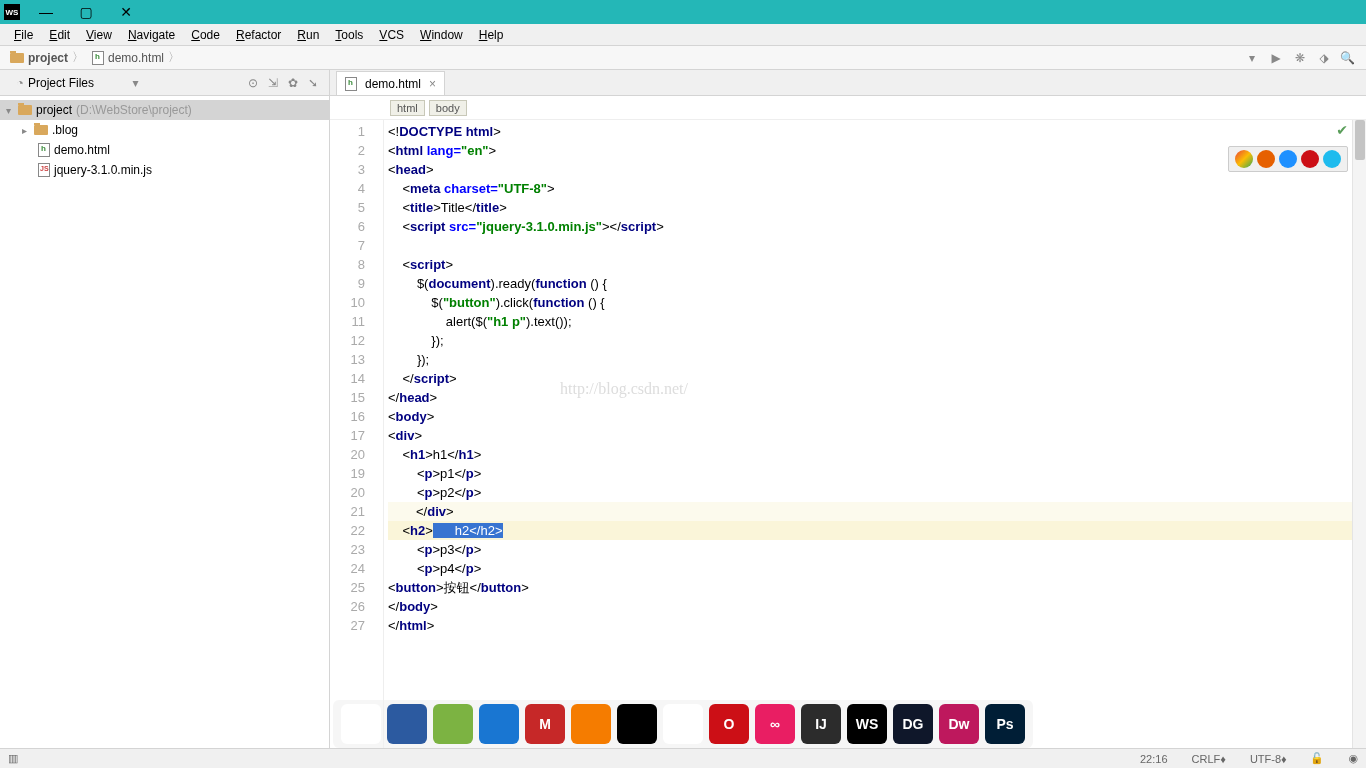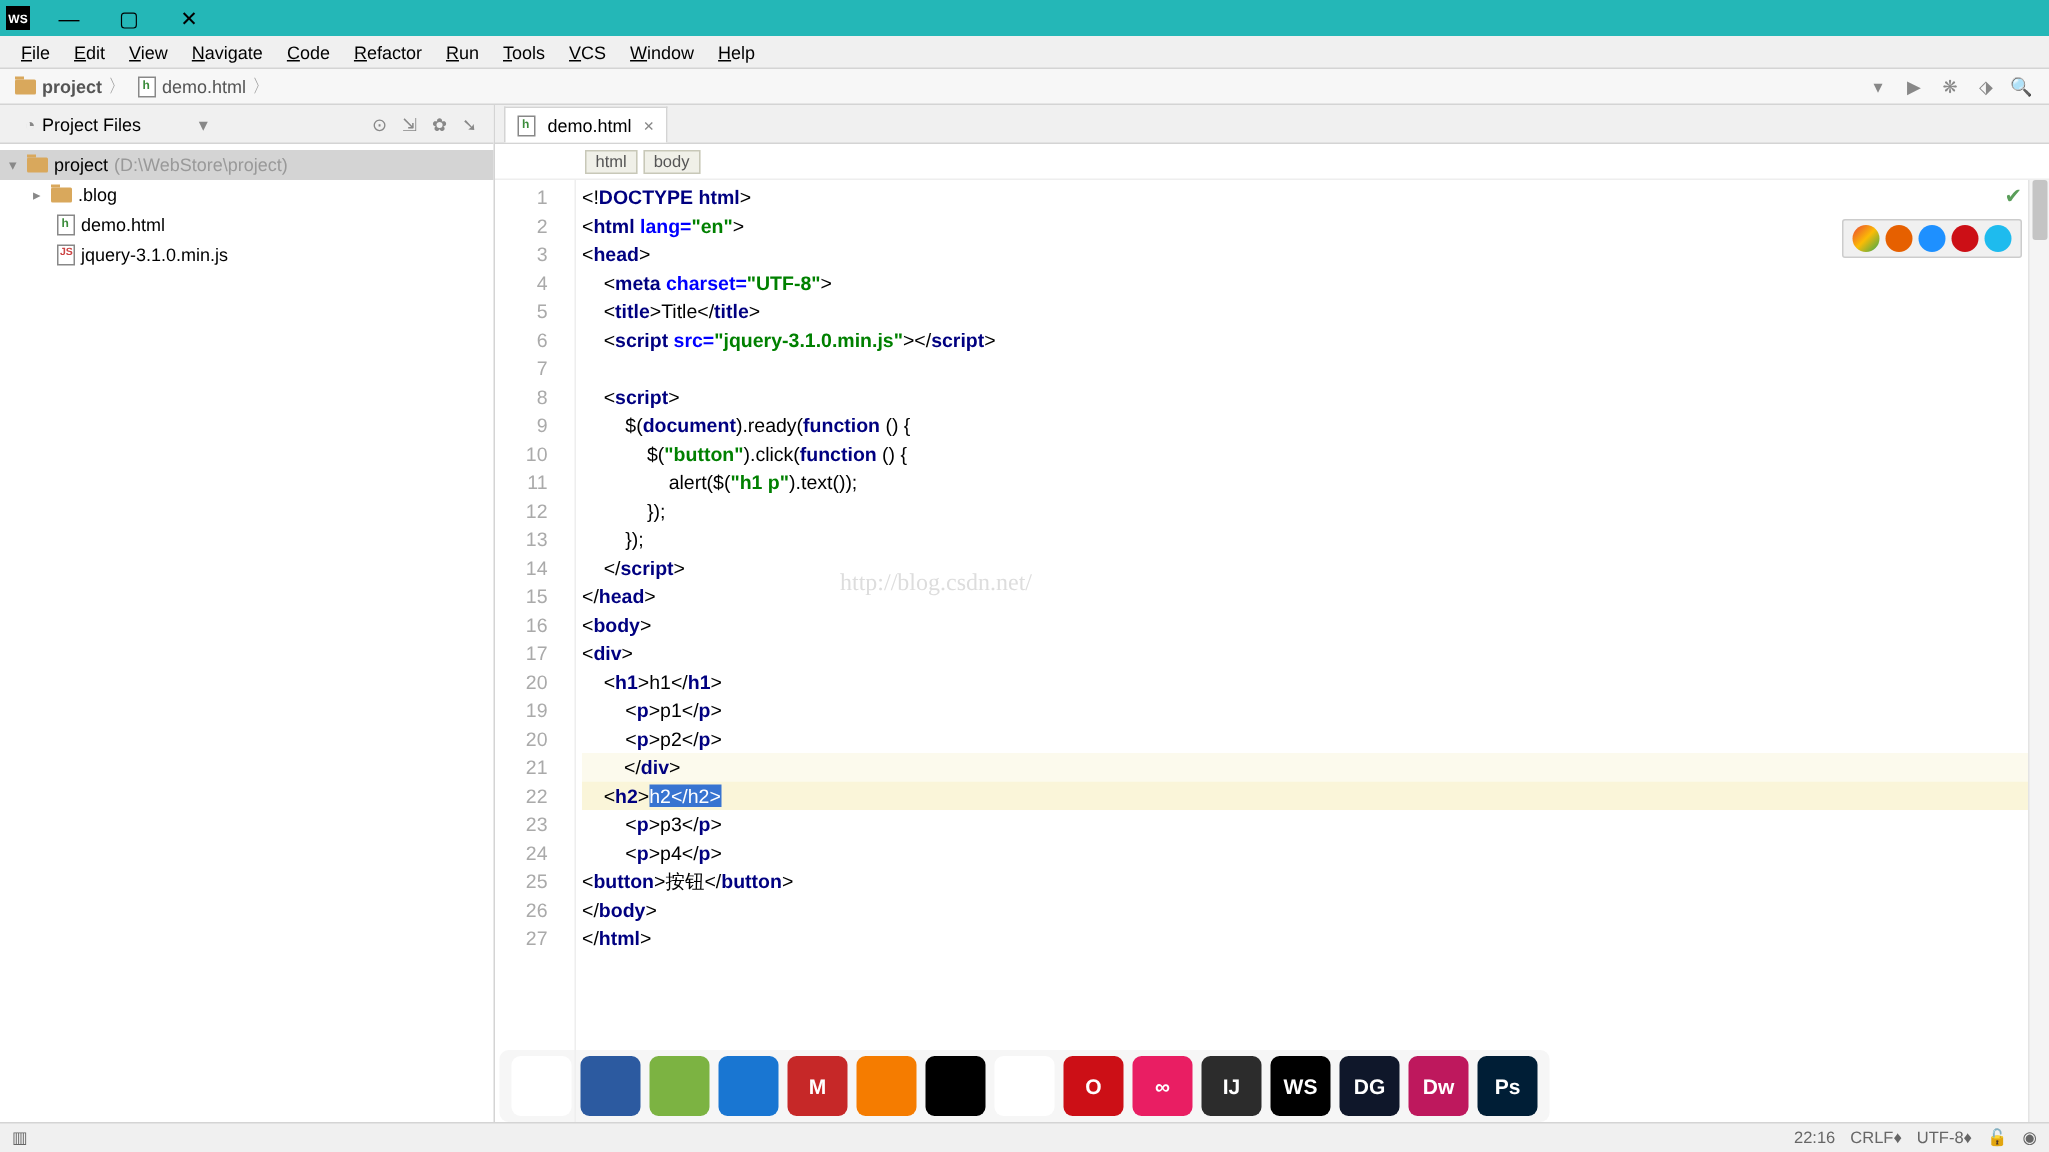--- a/index.html
+++ b/index.html
@@ -57,34 +57,34 @@
 .gutter { width: 54px; background: #fff; border-right: 1px solid #eee; text-align: right; color: #aaa; padding: 2px 18px 2px 4px; line-height: 19px; position: relative; }
 .code { flex: 1; padding: 2px 4px; line-height: 19px; white-space: pre; position: relative; }
 .code .ln { height: 19px; }
 .code .hl-line { background: #fcfaed; padding-left: 28px; }
 .code .hl-line2 { background: #faf5d9; }
 .kw { color: #000080; font-weight: bold; }
 .attr { color: #0000ff; font-weight: bold; }
 .str { color: #008000; font-weight: bold; }
 .fn { color: #000080; font-weight: bold; }
 .brk { color: #000; }
-.sel { background: #3874d1; color: #fff; }
+.sel { background: #3874d1; color: #fff; padding-left: 22px; }
 .scrollv { position: absolute; right: 0; top: 0; width: 14px; height: 100%; background: #f4f4f4; border-left: 1px solid #e4e4e4; }
 .scrollv .thumb { position: absolute; top: 0; left: 2px; width: 10px; height: 40px; background: #c4c4c4; border-radius: 2px; }
 .check-mark { position: absolute; right: 18px; top: 2px; color: #5a9e5a; font-size: 14px; }
 .watermark { position: absolute; left: 230px; top: 260px; color: #ddd; font-size: 16px; font-family: "Segoe UI"; pointer-events: none; }
 
 
 .browser-panel { position: absolute; right: 18px; top: 26px; background: #f0f0f0; border: 1px solid #ccc; padding: 3px 6px; display: flex; gap: 4px; border-radius: 2px; }
 .browser-panel .bico { width: 18px; height: 18px; border-radius: 50%; }
 
 
 .statusbar { position: absolute; bottom: 0; left: 0; right: 0; height: 20px; background: #f0f0f0; border-top: 1px solid #d4d4d4; display: flex; align-items: center; padding: 0 8px; font-size: 11px; color: #666; }
 .statusbar .status-left { flex: 1; }
-.statusbar .status-item { margin-left: 10px; }
+.statusbar .status-item { margin-left: 24px; }
 
 
 .dock { position: absolute; bottom: 20px; left: 50%; transform: translateX(-50%); height: 48px; display: flex; gap: 6px; align-items: center; background: rgba(240,240,240,0.6); padding: 4px 8px; border-radius: 6px; }
 .dock .dicon { width: 40px; height: 40px; border-radius: 6px; display: flex; align-items: center; justify-content: center; font-weight: bold; font-size: 14px; color: #fff; }
 </style>
 </head>
 <body>
 
 <div class="titlebar">
   <div class="app-icon">WS</div>

